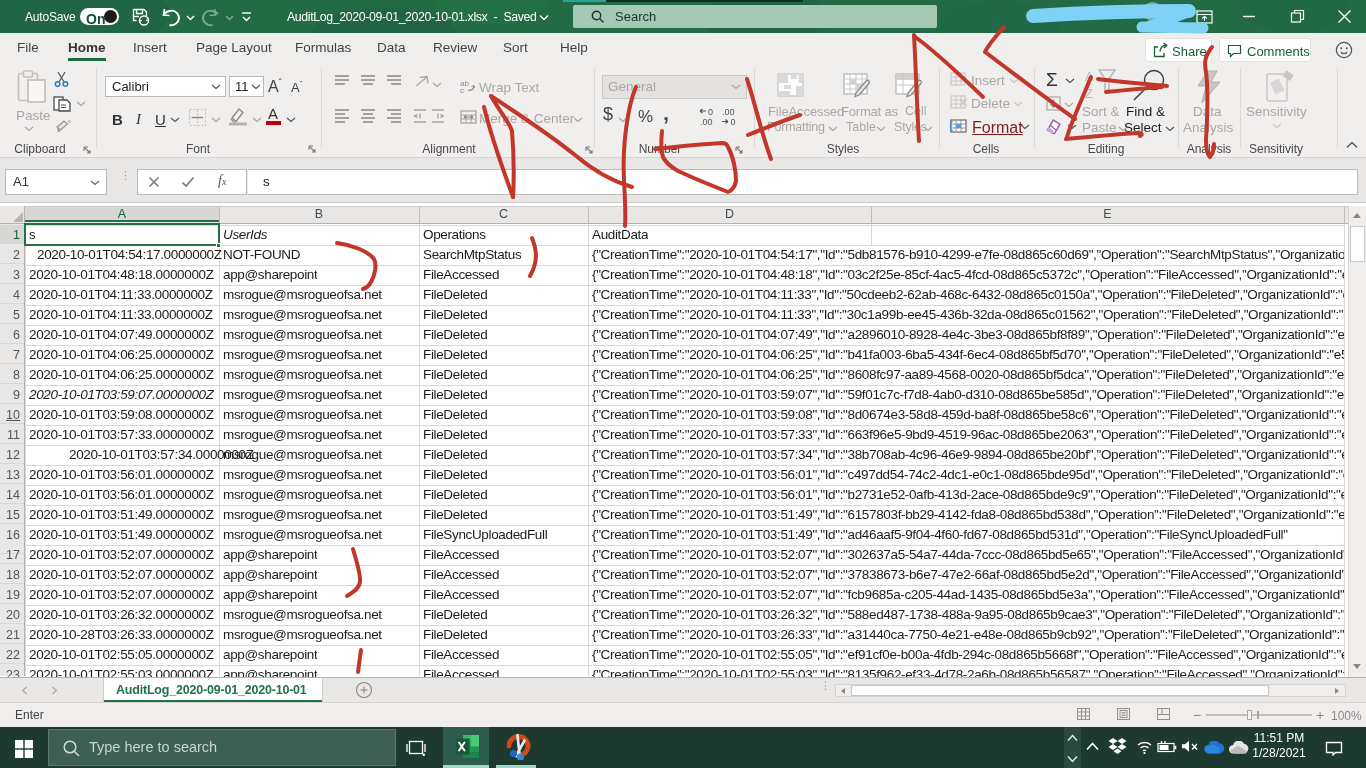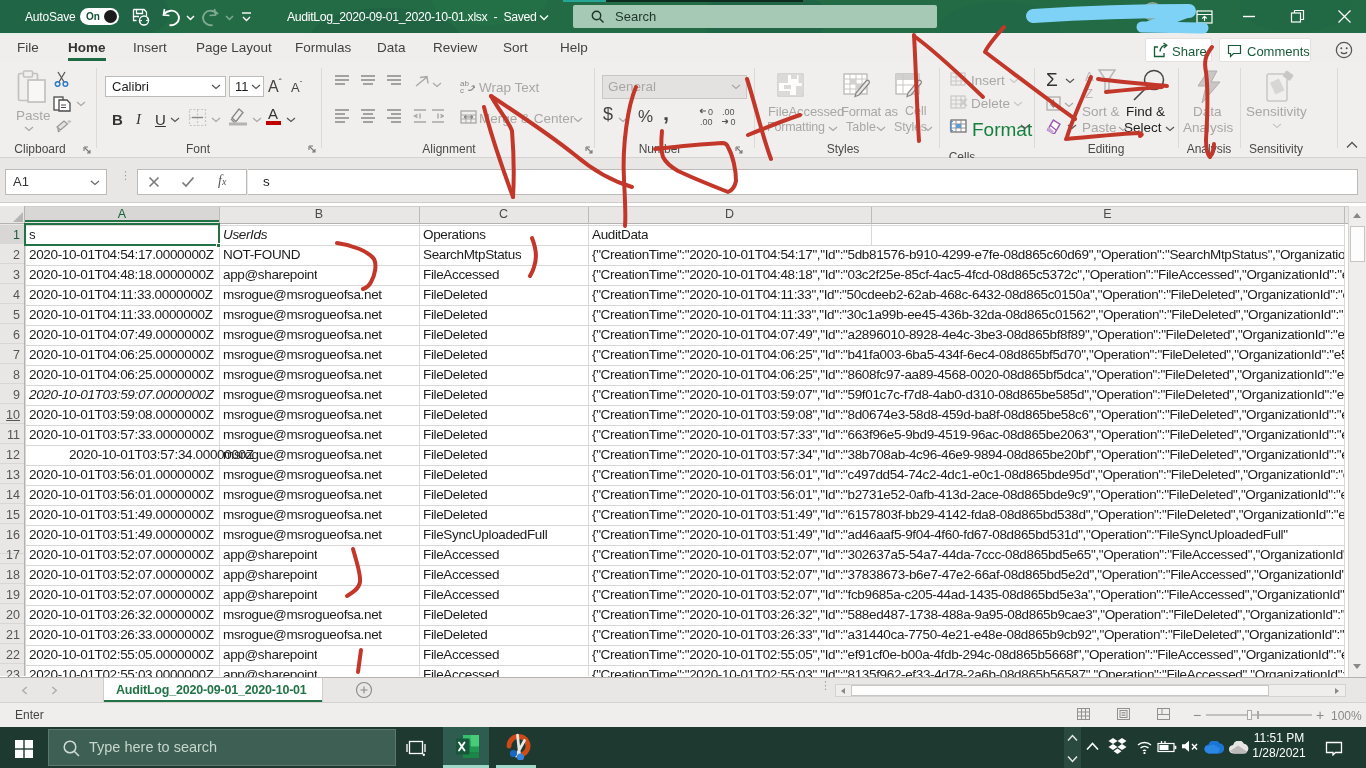--- a/index.html
+++ b/index.html
@@ -4,21 +4,21 @@
 <style>
 * { margin:0; padding:0; box-sizing:border-box; }
 html,body { width:1366px; height:768px; overflow:hidden; }
 body { font-family:"Liberation Sans", sans-serif; position:relative; background:#fff; }
 .abs { position:absolute; }
 
 
 #titlebar { position:absolute; left:0; top:0; width:1366px; height:33px; background:#226B45; }
 .tb-txt { position:absolute; color:#fff; font-size:13px; }
 #autosave-pill { position:absolute; left:80px; top:8px; width:39px; height:17px; background:#fff; border-radius:9px; }
-#autosave-pill .on { position:absolute; left:6px; top:3px; font-size:10px; color:#0f5132; font-weight:bold; }
+#autosave-pill .on { position:absolute; left:6px; top:3px; font-size:14px; color:#0f5132; font-weight:bold; }
 #autosave-pill .knob { position:absolute; right:2px; top:2px; width:13px; height:13px; border-radius:50%; background:#1b1b1b; }
 #searchpill { position:absolute; left:573px; top:5px; width:364px; height:23px; background:#A5C9B5; border-radius:2px; }
 #searchpill .stxt { position:absolute; left:42px; top:4px; font-size:13px; color:#1f352a; }
 
 
 #tabrow { position:absolute; left:0; top:33px; width:1366px; height:29px; background:#F0EEED; }
 #tabstrip-hl { position:absolute; left:0; top:33px; width:183px; height:2px; background:#E4F0EA; }
 .rtab { position:absolute; top:40px; font-size:13.5px; color:#424242; }
 #tab-home { font-weight:bold; color:#333; }
 #home-ul { position:absolute; left:68px; top:58px; width:38px; height:3px; background:#1E6B43; }
@@ -392,25 +392,25 @@
 <div class="abs gray" style="left:971px;top:96px;font-size:13.5px;">Delete</div>
 <svg class="abs" style="left:1013px;top:101px;" width="10" height="6" viewBox="0 0 10 6">
     <path d="M1 1 l4 3.5 L9 1" fill="none" stroke="#C9C7C5" stroke-width="1.2"></path>
   </svg>
 <svg class="ribicon" style="left:949px;top:118px;" width="19" height="16" viewBox="0 0 19 16">
   <rect x="2" y="2" width="15" height="12" fill="#fff" stroke="#6a6866" stroke-width="1.2"></rect>
   <path d="M2 6 h15 M2 10 h15 M7 2 v12 M12 2 v12" stroke="#8a8886" stroke-width="0.9"></path>
   <rect x="7" y="6" width="5" height="4" fill="#5B9BD5"></rect>
   <path d="M1.5 3.5 h2.5 M1.5 12.5 h2.5 M1.5 3.5 v9" stroke="#4a90d9" stroke-width="1.2" fill="none"></path>
 </svg>
-<div class="abs" style="left:972px;top:119px;font-size:19px;color:#15803d;">Format</div>
+<div class="abs" style="left:972px;top:119px;font-size:16px;color:#7f1d1d;text-decoration:underline;">Format</div>
 <svg class="abs" style="left:1020px;top:124px;" width="10" height="6" viewBox="0 0 10 6">
     <path d="M1 1 l4 3.5 L9 1" fill="none" stroke="#555" stroke-width="1.2"></path>
   </svg>
-<div class="glabel" style="left:902px;margin-top:8px;">Cells</div>
+<div class="glabel" style="left:926px;">Cells</div>
 
 <div class="abs" style="left:1046px;top:69px;font-size:19px;color:#333;">Σ</div>
 <svg class="abs" style="left:1065px;top:78px;" width="10" height="6" viewBox="0 0 10 6">
     <path d="M1 1 l4 3.5 L9 1" fill="none" stroke="#555" stroke-width="1.2"></path>
   </svg>
 <svg class="ribicon" style="left:1046px;top:96px;" width="15" height="15" viewBox="0 0 15 15">
   <rect x="1" y="1" width="13" height="13" fill="none" stroke="#A9A7A5" stroke-width="1.2"></rect>
   <path d="M7.5 3.5 v7 M4.5 8 l3 3 3-3" fill="none" stroke="#8a8886" stroke-width="1.3"></path>
 </svg>
 <svg class="abs" style="left:1064px;top:102px;" width="10" height="6" viewBox="0 0 10 6">
@@ -554,21 +554,21 @@
 <div class="hline" style="top:585px;"></div>
 <div class="hline" style="top:605px;"></div>
 <div class="hline" style="top:625px;"></div>
 <div class="hline" style="top:645px;"></div>
 <div class="hline" style="top:665px;"></div>
 <div class="hline" style="top:685px;"></div>
 <div class="cell" style="left:29px;top:227px;">s</div>
 <div class="cell" style="left:223px;top:227px;font-style:italic;">UserIds</div>
 <div class="cell" style="left:423px;top:227px;">Operations</div>
 <div class="cell" style="left:592px;top:227px;">AuditData</div>
-<div class="cell" style="left:29px;top:247px;">2020-10-01T04:54:17.0000000Z</div>
+<div class="cell" style="left:37px;top:247px;">2020-10-01T04:54:17.0000000Z</div>
 <div class="cell" style="left:223px;top:247px;">NOT-FOUND</div>
 <div class="cell" style="left:423px;top:247px;">SearchMtpStatus</div>
 <div class="cell dcell" style="left:592px;top:247px;width:752px;">{"CreationTime":"2020-10-01T04:54:17","Id":"5db81576-b910-4299-e7fe-08d865c60d69","Operation":"SearchMtpStatus","OrganizationId":"e5</div>
 <div class="cell" style="left:29px;top:267px;">2020-10-01T04:48:18.0000000Z</div>
 <div class="cell" style="left:223px;top:267px;">app@sharepoint</div>
 <div class="cell" style="left:423px;top:267px;">FileAccessed</div>
 <div class="cell dcell" style="left:592px;top:267px;width:752px;">{"CreationTime":"2020-10-01T04:48:18","Id":"03c2f25e-85cf-4ac5-4fcd-08d865c5372c","Operation":"FileAccessed","OrganizationId":"e5</div>
 <div class="cell" style="left:29px;top:287px;">2020-10-01T04:11:33.0000000Z</div>
 <div class="cell" style="left:223px;top:287px;">msrogue@msrogueofsa.net</div>
 <div class="cell" style="left:423px;top:287px;">FileDeleted</div>
@@ -630,21 +630,21 @@
 <div class="cell" style="left:423px;top:567px;">FileAccessed</div>
 <div class="cell dcell" style="left:592px;top:567px;width:752px;">{"CreationTime":"2020-10-01T03:52:07","Id":"37838673-b6e7-47e2-66af-08d865bd5e2d","Operation":"FileAccessed","OrganizationId":"e5</div>
 <div class="cell" style="left:29px;top:587px;">2020-10-01T03:52:07.0000000Z</div>
 <div class="cell" style="left:223px;top:587px;">app@sharepoint</div>
 <div class="cell" style="left:423px;top:587px;">FileAccessed</div>
 <div class="cell dcell" style="left:592px;top:587px;width:752px;">{"CreationTime":"2020-10-01T03:52:07","Id":"fcb9685a-c205-44ad-1435-08d865bd5e3a","Operation":"FileAccessed","OrganizationId":"e5</div>
 <div class="cell" style="left:29px;top:607px;">2020-10-01T03:26:32.0000000Z</div>
 <div class="cell" style="left:223px;top:607px;">msrogue@msrogueofsa.net</div>
 <div class="cell" style="left:423px;top:607px;">FileDeleted</div>
 <div class="cell dcell" style="left:592px;top:607px;width:752px;">{"CreationTime":"2020-10-01T03:26:32","Id":"588ed487-1738-488a-9a95-08d865b9cae3","Operation":"FileDeleted","OrganizationId":"e5</div>
-<div class="cell" style="left:29px;top:627px;">2020-10-01T03:26:33.0000000Z</div>
+<div class="cell" style="left:29px;top:627px;">2020-10-28T03:26:33.0000000Z</div>
 <div class="cell" style="left:223px;top:627px;">msrogue@msrogueofsa.net</div>
 <div class="cell" style="left:423px;top:627px;">FileDeleted</div>
 <div class="cell dcell" style="left:592px;top:627px;width:752px;">{"CreationTime":"2020-10-01T03:26:33","Id":"a31440ca-7750-4e21-e48e-08d865b9cb92","Operation":"FileDeleted","OrganizationId":"e5</div>
 <div class="cell" style="left:29px;top:647px;">2020-10-01T02:55:05.0000000Z</div>
 <div class="cell" style="left:223px;top:647px;">app@sharepoint</div>
 <div class="cell" style="left:423px;top:647px;">FileAccessed</div>
 <div class="cell dcell" style="left:592px;top:647px;width:752px;">{"CreationTime":"2020-10-01T02:55:05","Id":"ef91cf0e-b00a-4fdb-294c-08d865b5668f","Operation":"FileAccessed","OrganizationId":"e5</div>
 <div class="cell" style="left:29px;top:667px;">2020-10-01T02:55:03.0000000Z</div>
 <div class="cell" style="left:223px;top:667px;">app@sharepoint</div>
 <div class="cell" style="left:423px;top:667px;">FileAccessed</div>

